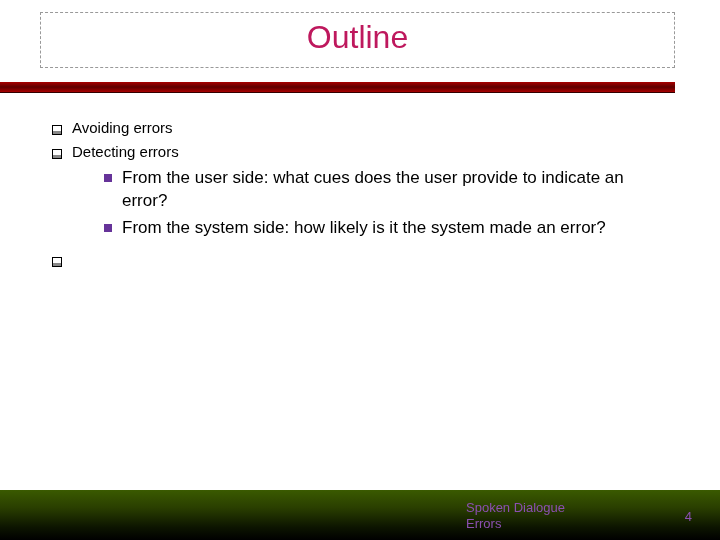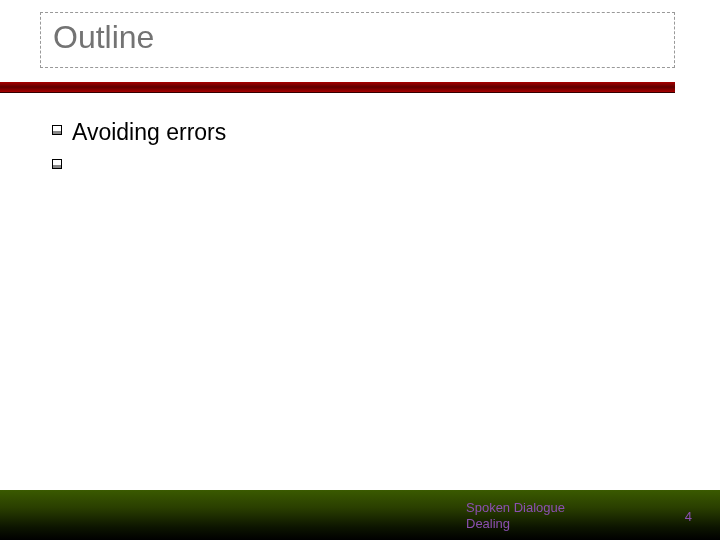--- a/index.html
+++ b/index.html
@@ -13,22 +13,23 @@
     position: absolute;
     left: 40px;
     top: 12px;
     width: 635px;
     height: 56px;
     border: 1px dashed #999;
     padding: 6px 12px;
   }
   .title-text {
     font-size: 32px;
-    color: #737373;
+    color: #be185d;
     font-weight: 400;
+    text-align: center;
   }
   .red-rule {
     position: absolute;
     left: 0;
     top: 82px;
     width: 675px;
     height: 11px;
     background: linear-gradient(to bottom, #a80000 0%, #5e0000 50%, #a80000 100%);
     border-bottom: 1px solid #300;
   }
@@ -57,21 +58,21 @@
     border: 1px solid #000;
   }
   .bullet-mark::after {
     content: "";
     position: absolute;
     left: 1px; right: 1px; bottom: 1px;
     height: 3px;
     background: #888;
   }
   .bullet-text {
-    font-size: 23px;
+    font-size: 15px;
     color: #000;
     line-height: 1.3;
   }
   .sub-list {
     margin: 6px 0 10px 52px;
   }
   .sub-row { margin-bottom: 4px; }
   .sub-mark {
     width: 8px; height: 8px;
     margin-top: 7px; margin-right: 10px;
@@ -122,29 +123,43 @@
 
 <div class="red-rule"></div>
 
 <div class="content">
 
   <div class="bullet-row">
     <div class="bullet-mark"></div>
     <div class="bullet-text">Avoiding errors</div>
   </div>
 
+  <div class="bullet-row">
+    <div class="bullet-mark"></div>
+    <div class="bullet-text">Detecting errors</div>
+  </div>
 
+  <div class="sub-list">
+    <div class="sub-row">
+      <div class="sub-mark"></div>
+      <div class="sub-text">From the user side:  what cues does the user provide to indicate an error?</div>
+    </div>
+    <div class="sub-row">
+      <div class="sub-mark"></div>
+      <div class="sub-text">From the system side:  how likely is it the system made an error?</div>
+    </div>
+  </div>
 
 
   <div class="bullet-row">
     <div class="bullet-mark"></div>
   </div>
 
 </div>
 
 <div class="footer-bar">
   <div class="footer-grad"></div>
   <div class="footer-label">
     <span>Spoken Dialogue</span><br>
-    <span>Dealing</span>
+    <span>Errors</span>
   </div>
   <div class="page-num">4</div>
 </div>
 
 </body></html>

